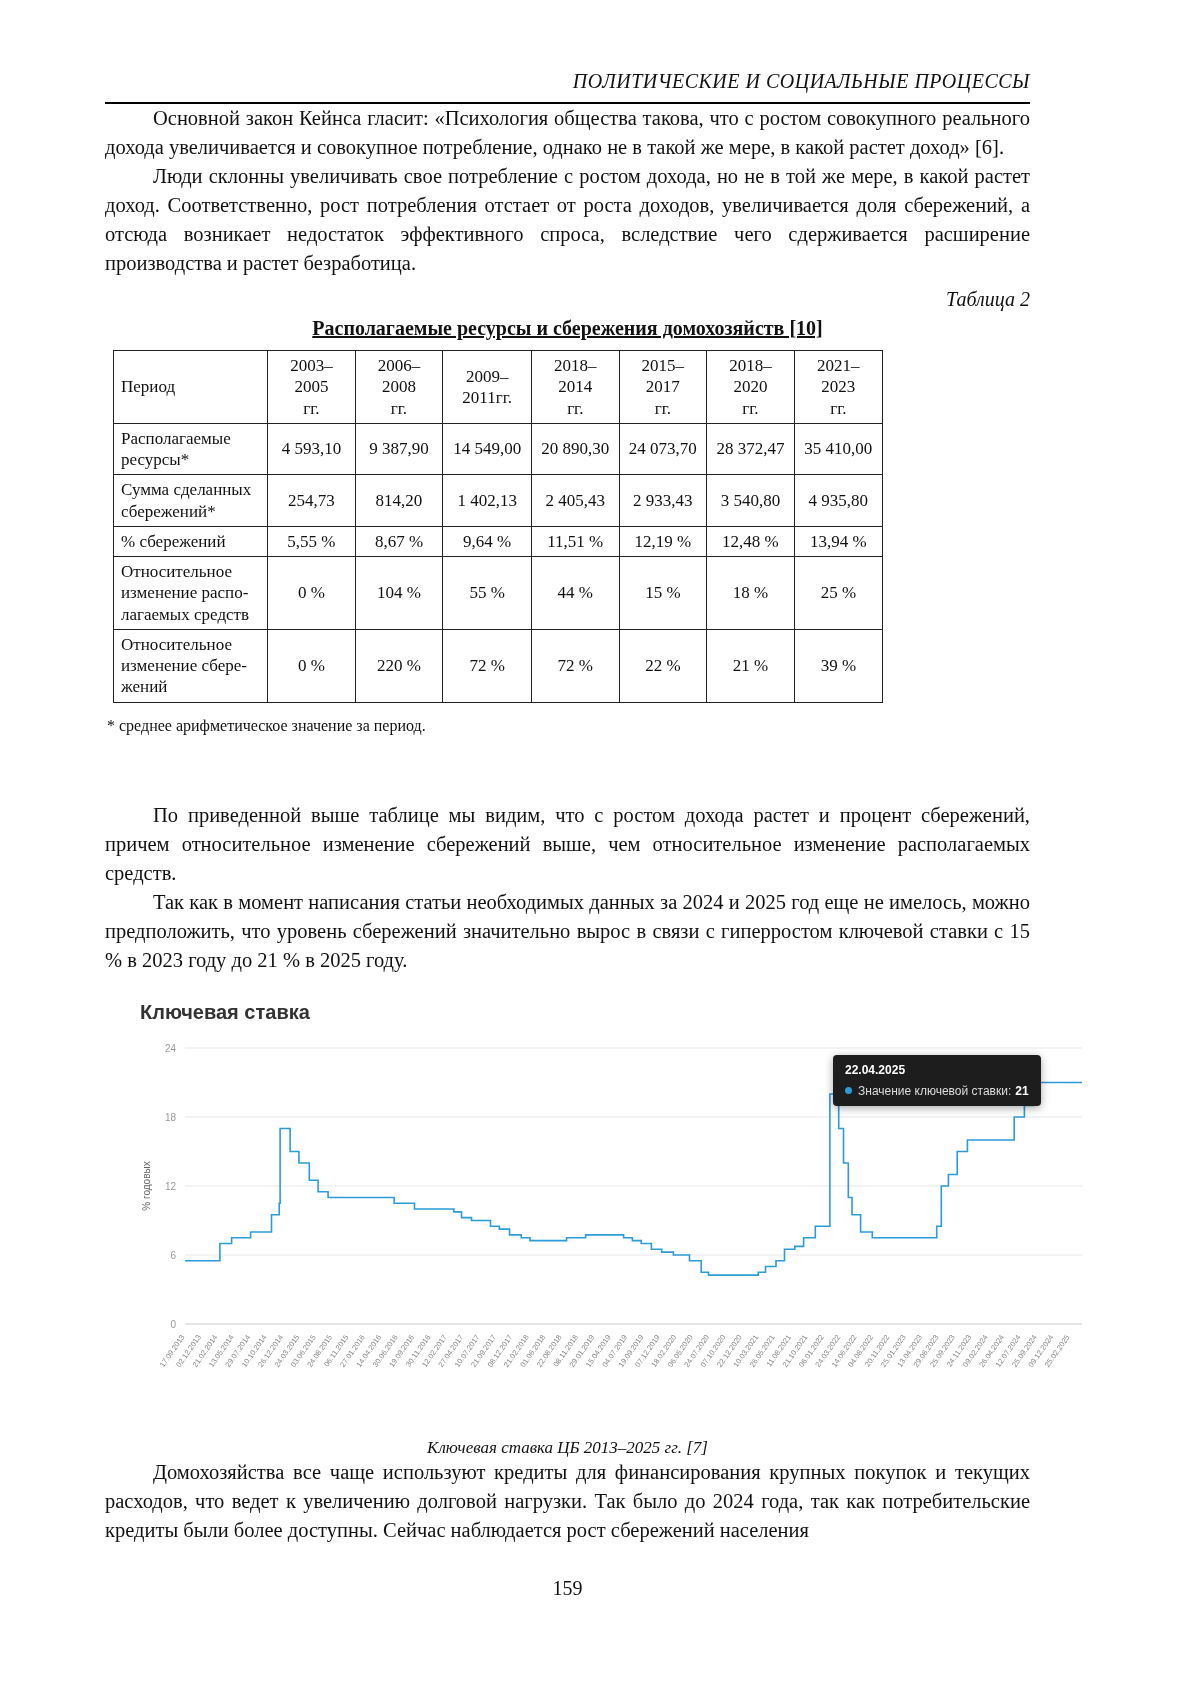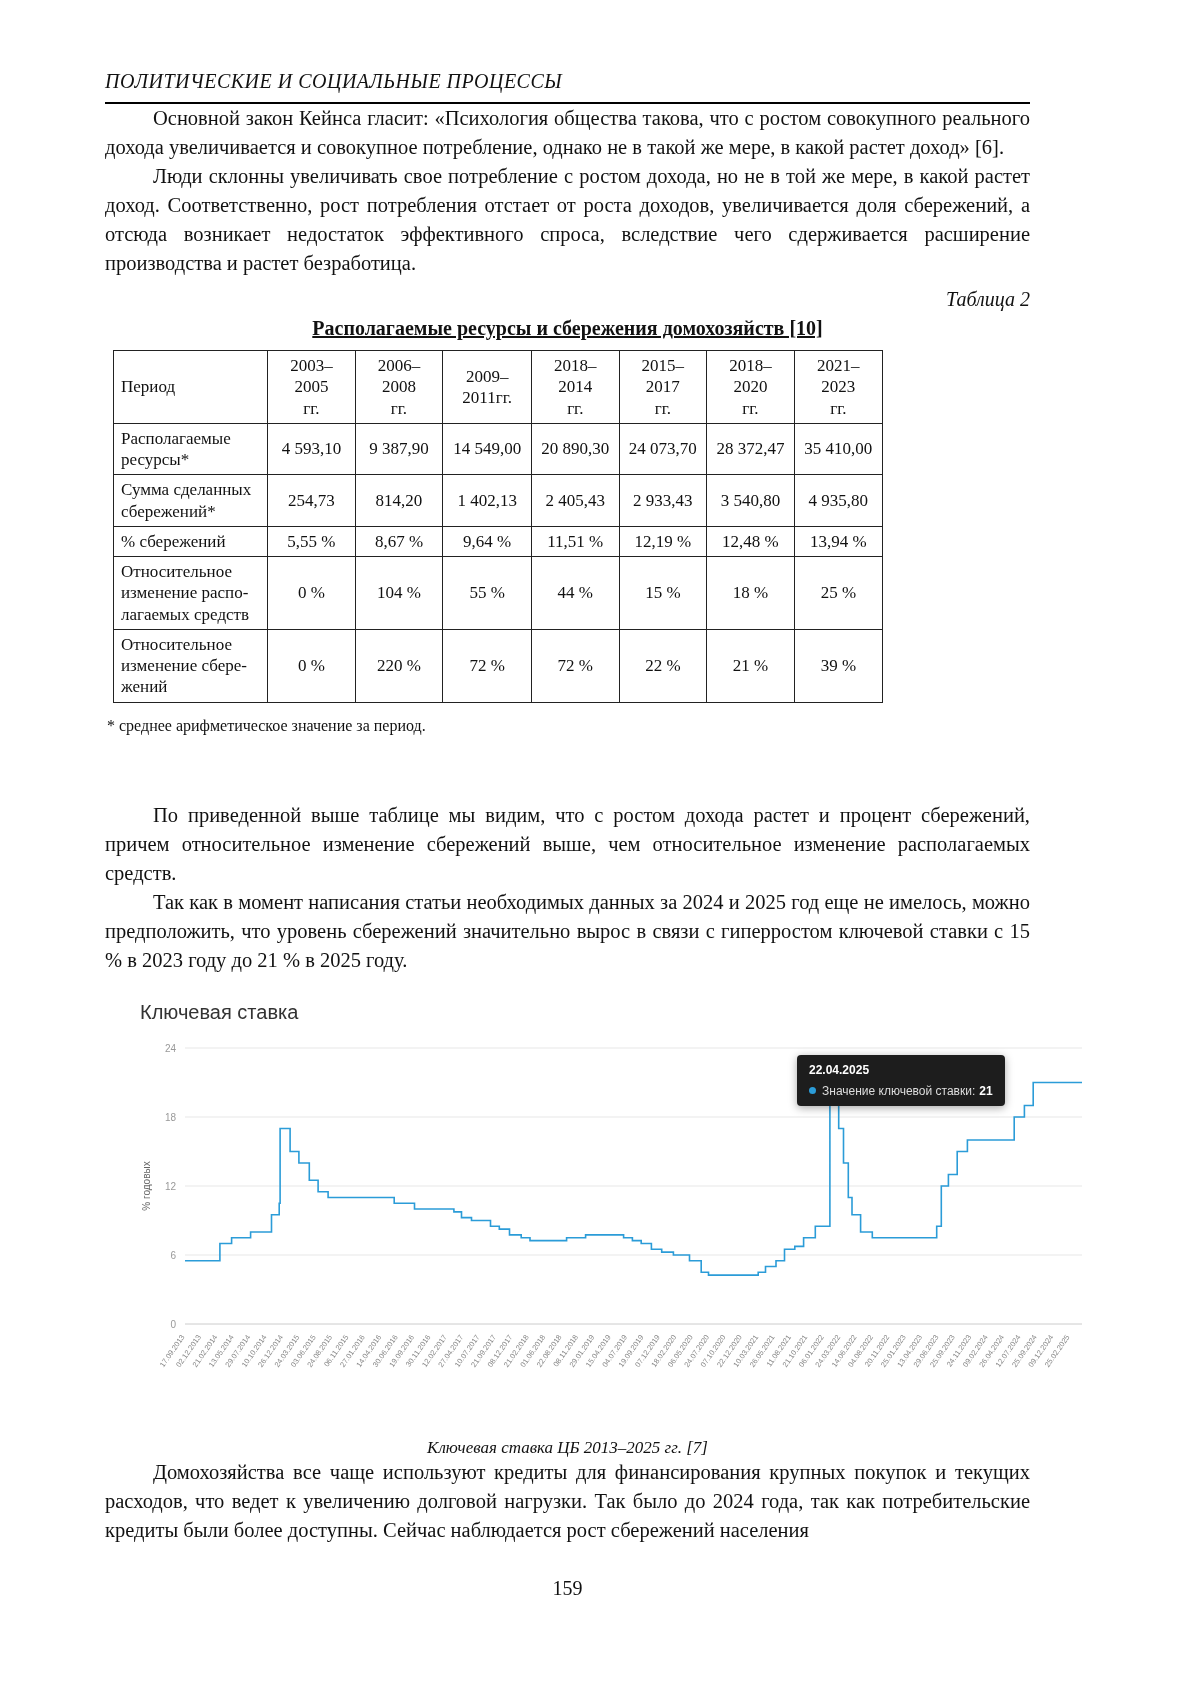--- a/index.html
+++ b/index.html
@@ -2,21 +2,21 @@
 <html lang="ru"><head>
 <meta charset="utf-8">
 <style>
   html,body{margin:0;padding:0;background:#ffffff;}
   .page{
     width:1200px;height:1698px;background:#fff;overflow:hidden;
     font-family:"Liberation Serif", serif;color:#111;position:relative;
   }
   .content{margin:0 170px 0 105px;width:925px;padding-top:70px;}
   .doc-header{
-    text-align:left;font-style:italic;font-size:20px;letter-spacing:.5px;
+    text-align:right;font-style:italic;font-size:20px;letter-spacing:.5px;
   }
   .rule{border:none;border-top:2px solid #000;margin:9px 0 0 0;}
   p.body{
     font-size:20.5px;line-height:29px;text-align:justify;text-indent:48px;margin:0;
   }
   .first-para{margin-top:16px;}
   .table-label{font-style:italic;text-align:right;font-size:20px;margin-top:10px;}
   .table-title{font-weight:bold;text-align:center;font-size:20px;margin:6px 0 10px 0;text-decoration:underline;}
   table.data{
     border-collapse:collapse;width:770px;margin-left:8px;
@@ -27,23 +27,23 @@
   }
   table.data th{font-weight:normal;text-align:center;white-space:pre-line;}
   table.data th.period, table.data td.rowlabel{text-align:left;white-space:pre-line;}
   table.data td.val{text-align:center;}
   .footnote{font-size:16px;margin:14px 0 0 2px;}
   .gap-big{height:66px;}
   .chart-box{
     margin:26px 0 0 32px;width:960px;position:relative;
     font-family:"Liberation Sans", sans-serif;
   }
-  .chart-title{font-weight:normal;font-size:20px;color:#333;margin:0 0 8px 3px;}
+  .chart-title{font-weight:bold;font-size:20px;color:#333;margin:0 0 8px 3px;}
   .tooltip{
-    position:absolute;left:660px;top:54px;background:#1d1d1d;color:#fff;
+    position:absolute;left:696px;top:54px;background:#1d1d1d;color:#fff;
     border-radius:4px;padding:8px 12px;min-width:152px;
     box-shadow:0 2px 8px rgba(0,0,0,.35);z-index:5;
   }
   .tooltip .tt-date{font-weight:bold;font-size:12px;}
   .tooltip .tt-row{margin-top:7px;font-size:12px;color:#ddd;display:flex;align-items:center;}
   .tooltip .tt-dot{display:inline-block;width:7px;height:7px;border-radius:50%;margin-right:6px;}
   .tooltip .tt-val{font-weight:bold;color:#fff;margin-left:4px;}
   .caption{font-style:italic;text-align:center;font-size:17px;margin-top:20px;}
   .para-after-chart{margin-top:30px;}
   .page-number{text-align:center;font-size:20px;margin-top:32px;}

